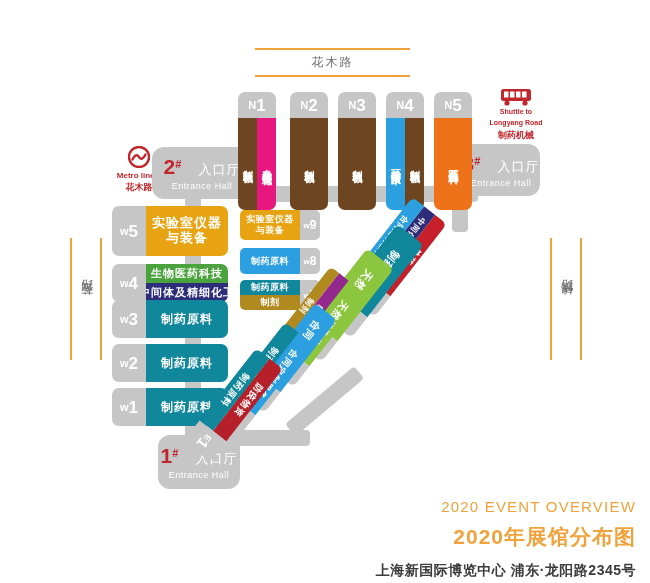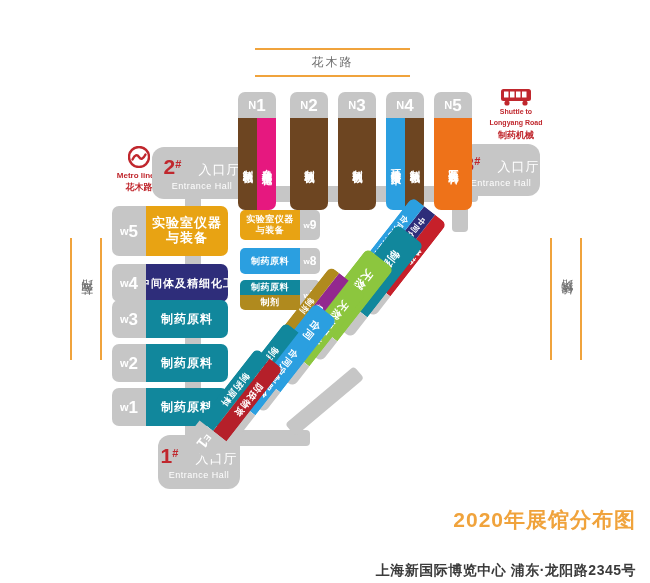--- a/index.html
+++ b/index.html
@@ -253,20 +253,23 @@
         </div>
     </div>
   </div>
 
   <div class="whall" style="left:112px;top:264px;width:116px;">
     <div class="whall-cap">
       <span class="wl">w</span>
         <span class="wn">4</span>
     </div>
     <div class="whall-body">
+      <div class="wseg" style="background:#4aa33c">
+        <span style="font-size:11px;">生物医药科技</span>
+        </div>
       <div class="wseg" style="background:#2e2d7a">
         <span style="font-size:11px;">中间体及精细化工</span>
         </div>
     </div>
   </div>
 
   <div class="whall" style="left:112px;top:300px;width:116px;">
     <div class="whall-cap">
       <span class="wl">w</span>
         <span class="wn">3</span>
@@ -437,19 +440,20 @@
         <span style="font-size:9px;">制药原料</span>
         </div>
     </div>
     <div class="ehall-cap" style="height:34px;">
       <span class="el">E</span>
         <span class="en">1</span>
     </div>
   </div>
 
   <div class="footer" style="top:498px;">
+    <div class="f-en">2020 EVENT OVERVIEW</div>
     <div class="f-cn">2020年展馆分布图</div>
   </div>
   <div class="footer" style="top:553px;">
     <div class="f-addr">上海新国际博览中心  浦东·龙阳路2345号</div>
   </div>
 
 </div>
 
 </body></html>

